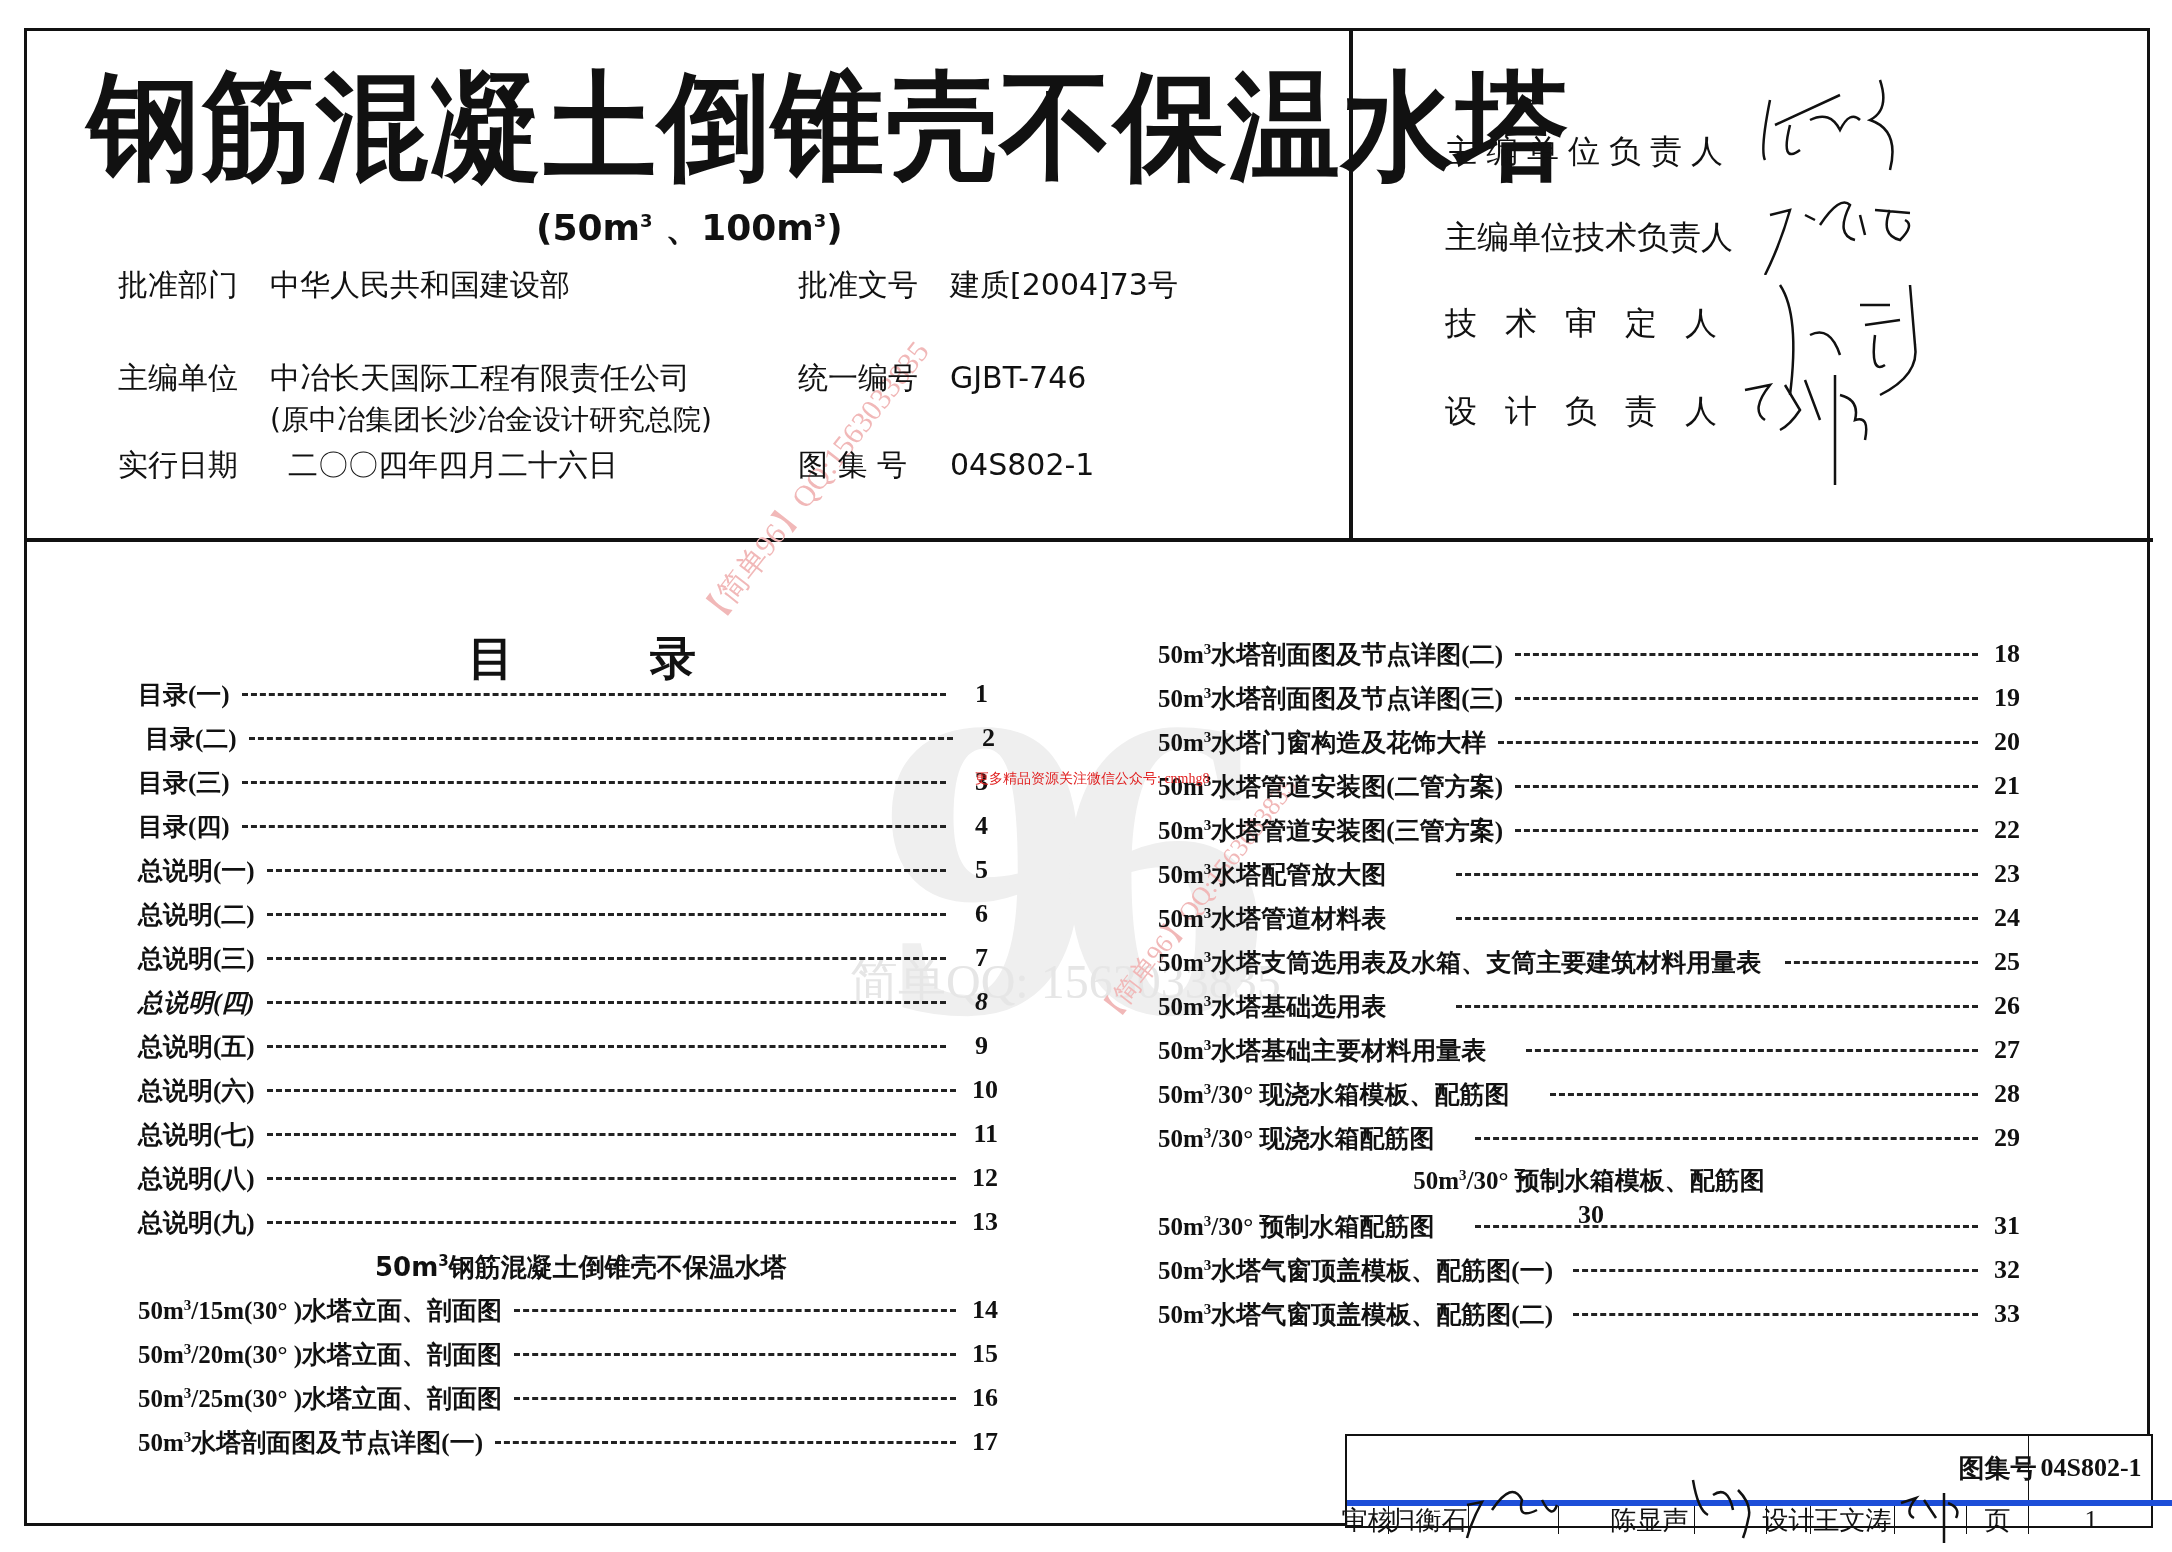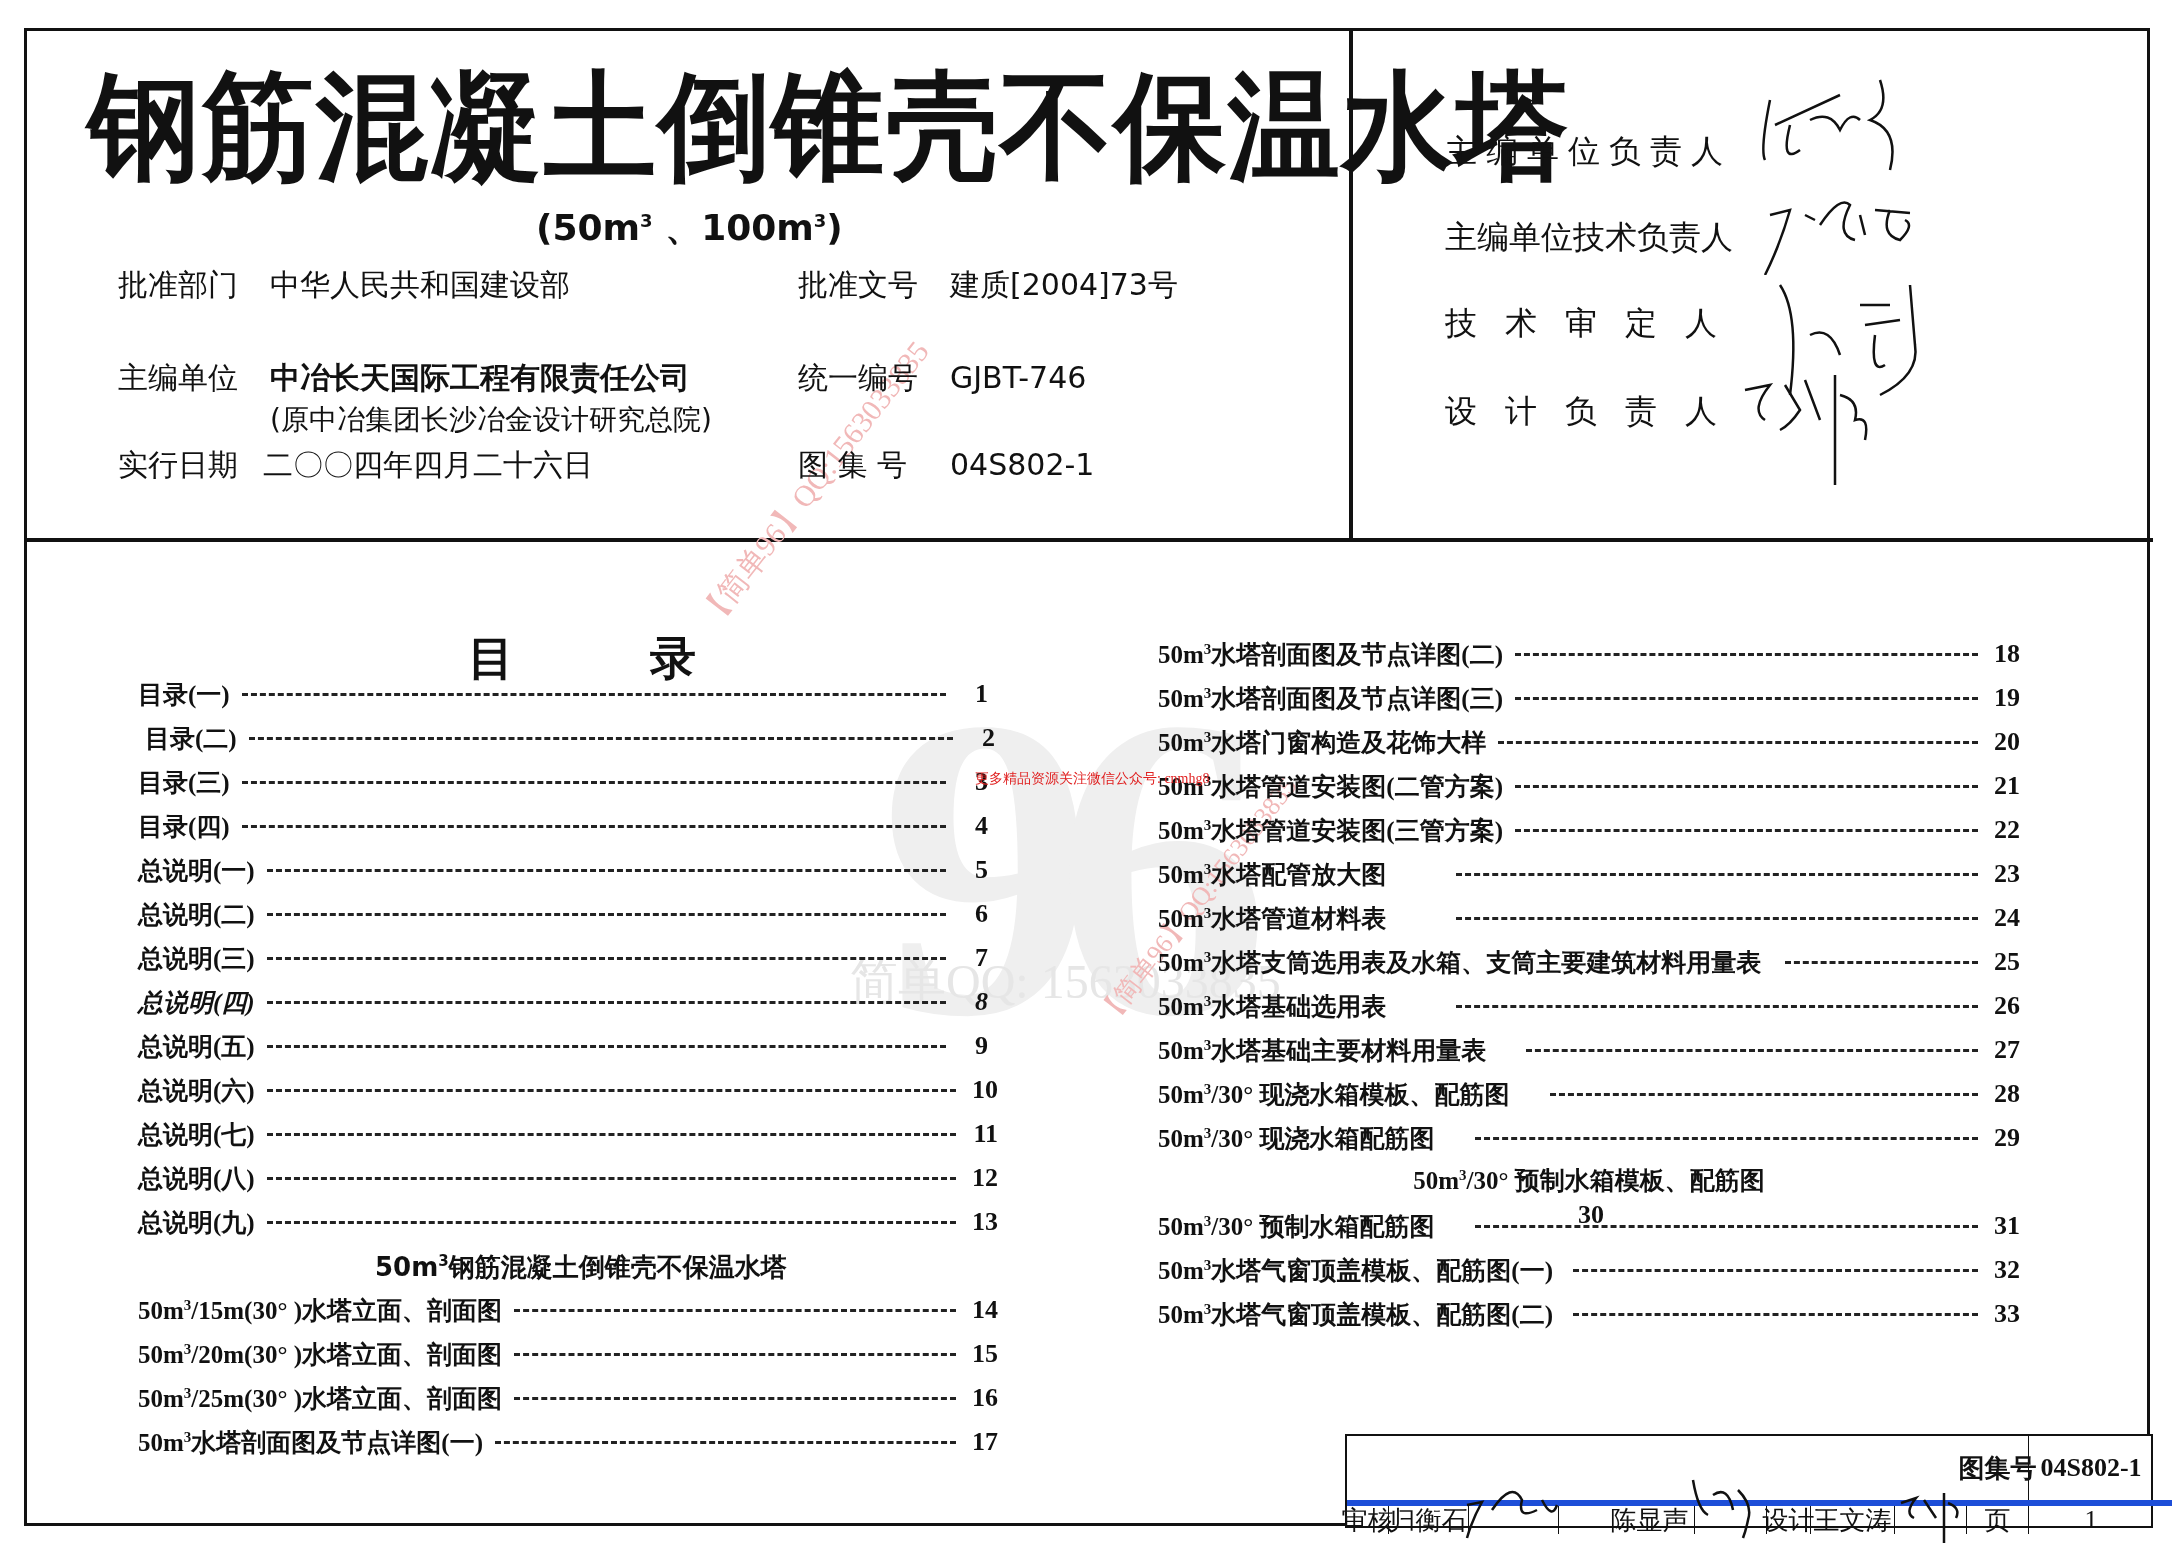--- a/index.html
+++ b/index.html
@@ -61,27 +61,27 @@
 
   <div class="main-title">钢筋混凝土倒锥壳不保温水塔</div>
   <div class="subtitle"><span>(50m</span><sup>3</sup><span> 、100m</span><sup>3</sup><span>)</span></div>
 
   <div class="meta" style="left:118px;top:270px;">批准部门</div>
   <div class="meta" style="left:270px;top:270px;">中华人民共和国建设部</div>
   <div class="meta" style="left:798px;top:270px;">批准文号</div>
   <div class="meta" style="left:950px;top:270px;">建质[2004]73号</div>
 
   <div class="meta" style="left:118px;top:363px;">主编单位</div>
-  <div class="meta" style="left:270px;top:363px;font-weight:bold;">中冶长天国际工程有限责任公司</div>
+  <div class="meta" style="left:270px;top:363px;">中冶长天国际工程有限责任公司</div>
   <div class="meta small" style="left:270px;top:406px;">(原中冶集团长沙冶金设计研究总院)</div>
   <div class="meta" style="left:798px;top:363px;">统一编号</div>
   <div class="meta" style="left:950px;top:363px;">GJBT-746</div>
 
   <div class="meta" style="left:118px;top:450px;">实行日期</div>
-  <div class="meta" style="left:263px;top:450px;text-align:right;">二〇〇四年四月二十六日</div>
+  <div class="meta" style="left:288px;top:450px;text-align:right;">二〇〇四年四月二十六日</div>
   <div class="meta" style="left:798px;top:450px;">图 集 号</div>
   <div class="meta" style="left:950px;top:450px;">04S802-1</div>
 
   <div class="sig-label" style="top:130px;letter-spacing:9px;">主编单位负责人</div>
   <div class="sig-label tight" style="top:216px;">主编单位技术负责人</div>
   <div class="sig-label" style="top:302px;letter-spacing:28px;">技术审定人</div>
   <div class="sig-label" style="top:390px;letter-spacing:28px;">设计负责人</div>
 
   <svg class="sig" style="left:1740px;top:70px;" width="180" height="110">
     <path d="M30 30 Q20 80 25 90 M35 55 L100 25 M50 55 Q40 95 60 80 M70 50 Q90 40 100 60 Q110 40 120 50 M140 10 Q150 40 130 50 Q160 60 150 100" stroke="#111" stroke-width="2.5" fill="none"></path>

